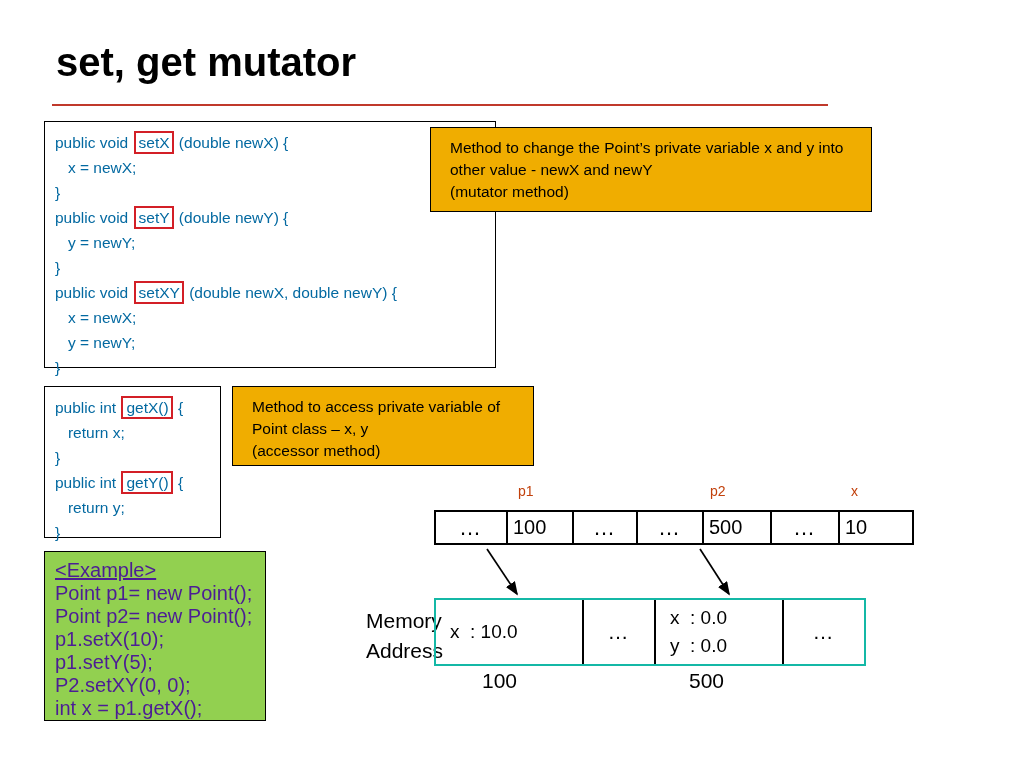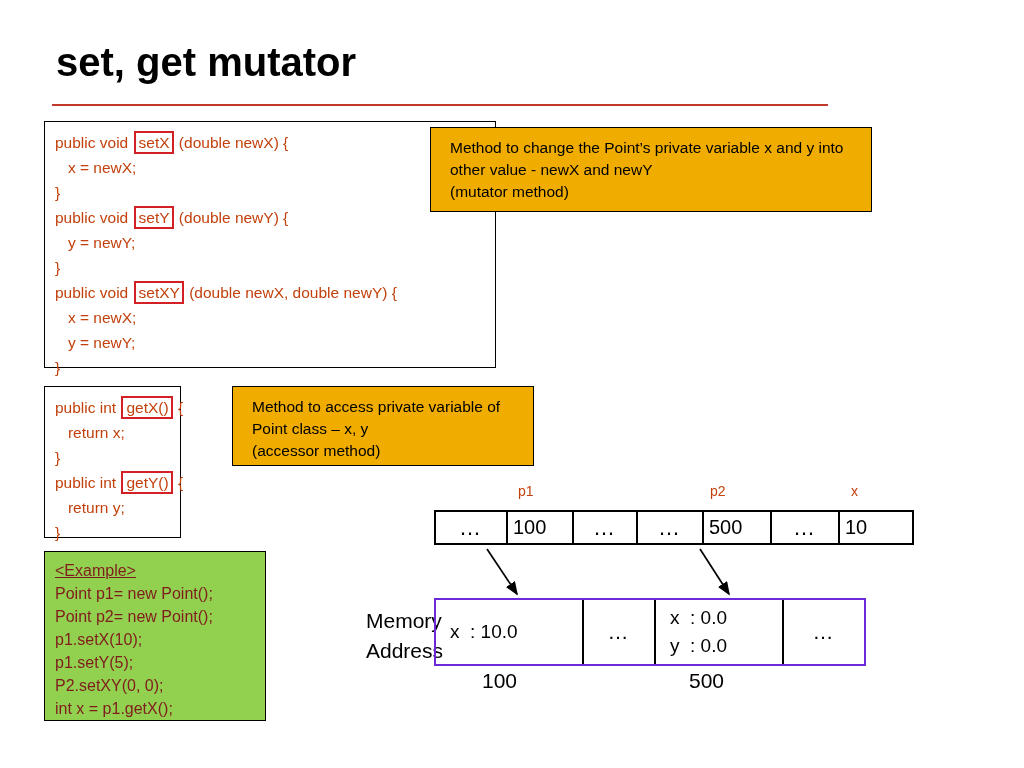--- a/index.html
+++ b/index.html
@@ -35,50 +35,50 @@
   }
 
   
   .code-box {
     position: absolute;
     border: 1px solid #000000;
     background: #ffffff;
     box-sizing: border-box;
     font-size: 15.5px;
     line-height: 25px;
-    color: #c2410c;
+    color: #0369a1;
     padding: 8px 10px 6px 10px;
     white-space: pre;
   }
   .callout {
     position: absolute;
     background: #f0ad00;
     border: 1px solid #000000;
     box-sizing: border-box;
     font-size: 15.5px;
     line-height: 22px;
     color: #000000;
     padding: 9px 10px 8px 19px;
     white-space: pre-line;
   }
   .green-box {
     position: absolute;
     background: #92d050;
     border: 1px solid #000000;
     box-sizing: border-box;
-    font-size: 16px;
+    font-size: 20px;
     line-height: 23px;
-    color: #7f1d1d;
+    color: #4c1d95;
     padding: 7px 9px 7px 10px;
     white-space: pre-line;
   }
 
   
   #set-code-box { left: 44px; top: 121px; width: 452px; height: 247px; }
-  #get-code-box { left: 44px; top: 386px; width: 137px; height: 152px; }
+  #get-code-box { left: 44px; top: 386px; width: 177px; height: 152px; }
   #mutator-callout { left: 430px; top: 127px; width: 442px; height: 85px; }
   #accessor-callout { left: 232px; top: 386px; width: 302px; height: 80px; }
   #example-box { left: 44px; top: 551px; width: 222px; height: 170px; }
 
   
   .hl {
     border: 2px solid #d31f26;
     padding: 0px 2px 0px 3px;
     margin: 0 1px;
     display: inline-block;
@@ -117,21 +117,21 @@
   }
   #label-p1 { left: 518px; top: 483px; }
   #label-p2 { left: 710px; top: 483px; }
   #label-x  { left: 851px; top: 483px; }
 
   #memory-row {
     position: absolute;
     left: 434px;
     top: 598px;
     height: 68px;
-    border: 2px solid #6d28d9;
+    border: 2px solid #14b8a6;
     box-sizing: border-box;
     display: flex;
   }
   #memory-row .mcell {
     border-right: 2px solid #000000;
     box-sizing: border-box;
     height: 100%;
     display: flex;
     flex-direction: column;
     justify-content: center;

